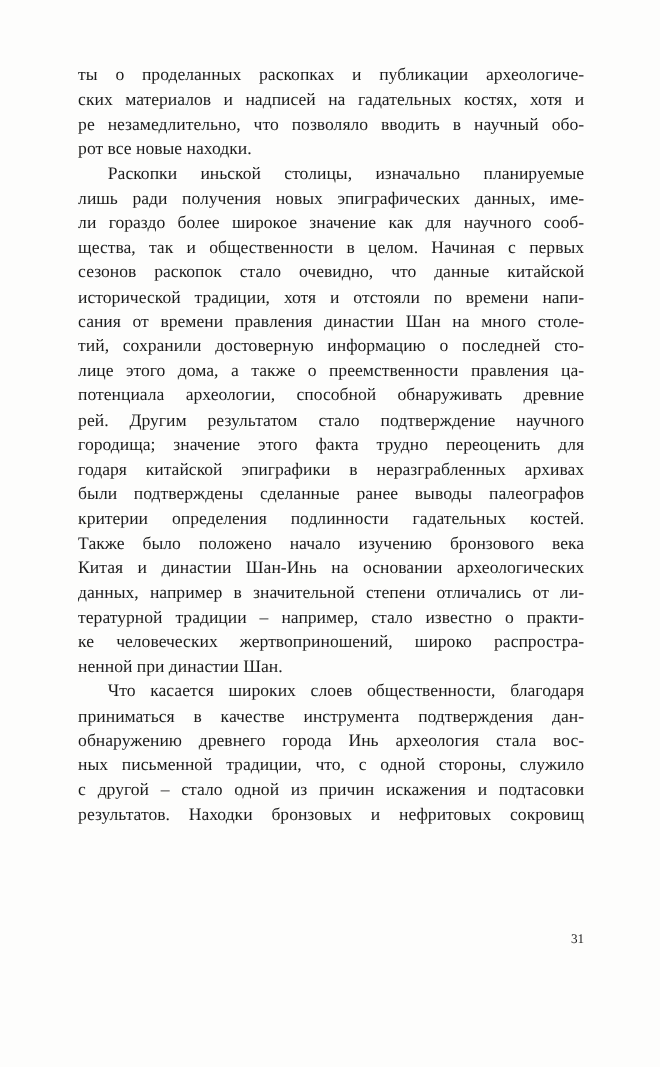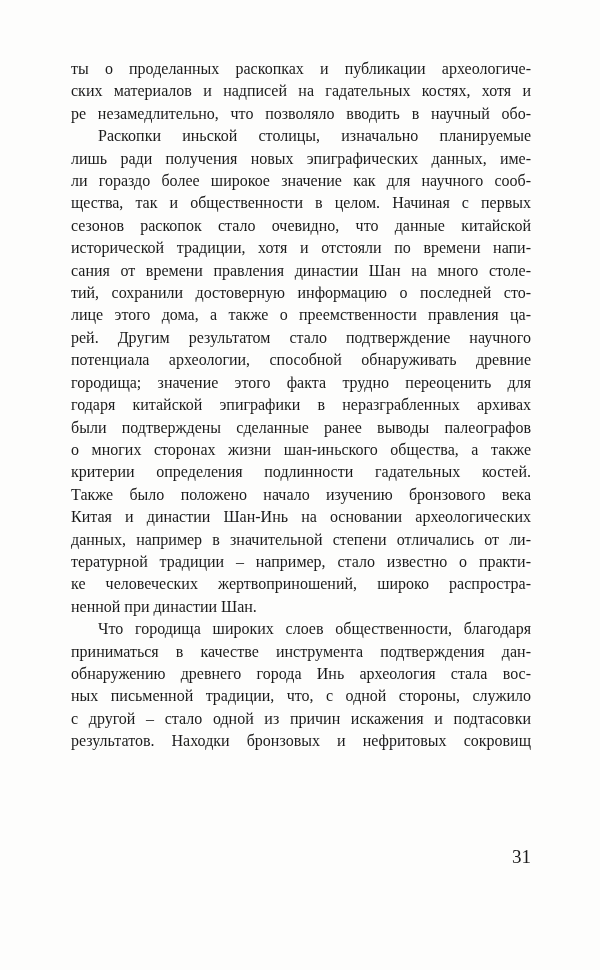--- a/index.html
+++ b/index.html
@@ -37,60 +37,60 @@
     text-align-last: left;
     -moz-text-align-last: left;
   }
   .line.indent { padding-left: 27px; }
   .page-number {
     position: absolute;
     top: 846px;
     left: 71px;
     width: 460px;
     text-align: right;
-    font-size: 19px;
+    font-size: 12px;
     color: #1b1b1b;
   }
 </style>
 </head>
 <body>
 
 <div class="book-page">
   <div class="text-block">
       <div class="paragraph">
         <div class="line">ты о проделанных раскопках и публикации археологиче-</div>
         <div class="line">ских материалов и надписей на гадательных костях, хотя и</div>
         <div class="line">ре незамедлительно, что позволяло вводить в научный обо-</div>
+        <div class="line no-justify">рот все новые находки.</div>
       </div>
       <div class="paragraph">
         <div class="line indent">Раскопки иньской столицы, изначально планируемые</div>
         <div class="line">лишь ради получения новых эпиграфических данных, име-</div>
         <div class="line">ли гораздо более широкое значение как для научного сооб-</div>
         <div class="line">щества, так и общественности в целом. Начиная с первых</div>
         <div class="line">сезонов раскопок стало очевидно, что данные китайской</div>
         <div class="line">исторической традиции, хотя и отстояли по времени напи-</div>
         <div class="line">сания от времени правления династии Шан на много столе-</div>
         <div class="line">тий, сохранили достоверную информацию о последней сто-</div>
         <div class="line">лице этого дома, а также о преемственности правления ца-</div>
+        <div class="line">потенциала археологии, способной обнаруживать древние</div>
         <div class="line">рей. Другим результатом стало подтверждение научного</div>
-        <div class="line">потенциала археологии, способной обнаруживать древние</div>
         <div class="line">городища; значение этого факта трудно переоценить для</div>
         <div class="line">годаря китайской эпиграфики в неразграбленных архивах</div>
         <div class="line">были подтверждены сделанные ранее выводы палеографов</div>
-        <div class="line">о многих сторонах жизни шан-иньского общества, а также</div>
         <div class="line">критерии определения подлинности гадательных костей.</div>
         <div class="line">Также было положено начало изучению бронзового века</div>
         <div class="line">Китая и династии Шан-Инь на основании археологических</div>
         <div class="line">данных, например в значительной степени отличались от ли-</div>
         <div class="line">тературной традиции – например, стало известно о практи-</div>
         <div class="line">ке человеческих жертвоприношений, широко распростра-</div>
         <div class="line no-justify">ненной при династии Шан.</div>
       </div>
       <div class="paragraph">
-        <div class="line indent">Что городища широких слоев общественности, благодаря</div>
+        <div class="line indent">Что касается широких слоев общественности, благодаря</div>
         <div class="line">приниматься в качестве инструмента подтверждения дан-</div>
         <div class="line">обнаружению древнего города Инь археология стала вос-</div>
         <div class="line">ных письменной традиции, что, с одной стороны, служило</div>
         <div class="line">с другой – стало одной из причин искажения и подтасовки</div>
         <div class="line">результатов. Находки бронзовых и нефритовых сокровищ</div>
       </div>
     </div>
   <div class="page-number">31</div>
 </div>
 

